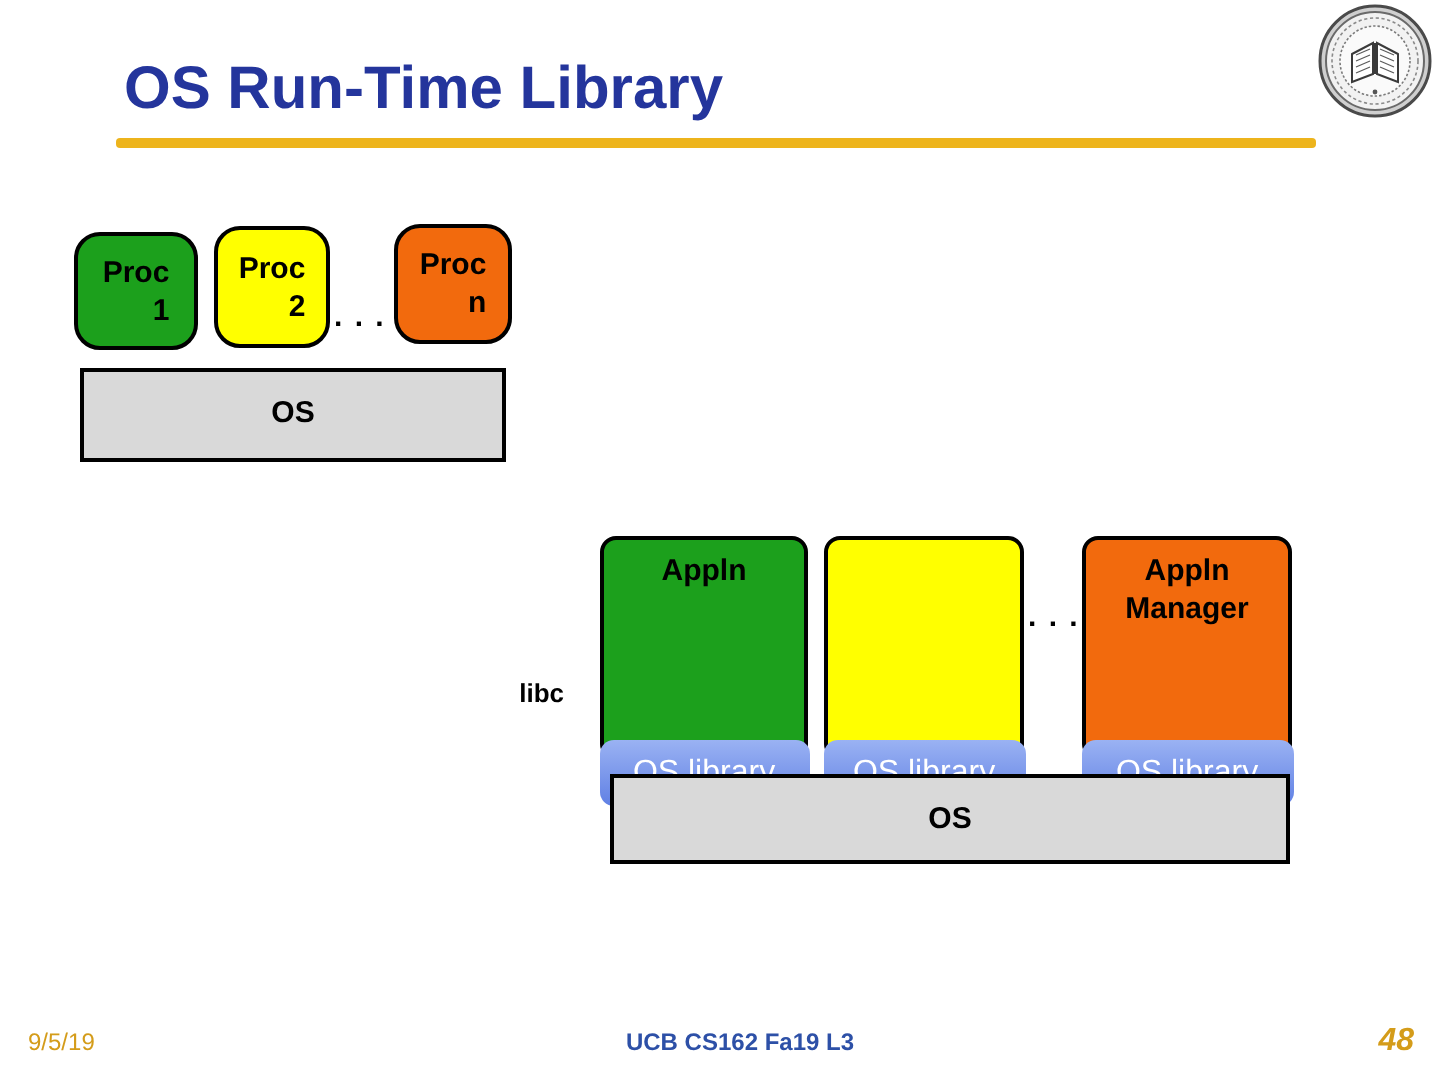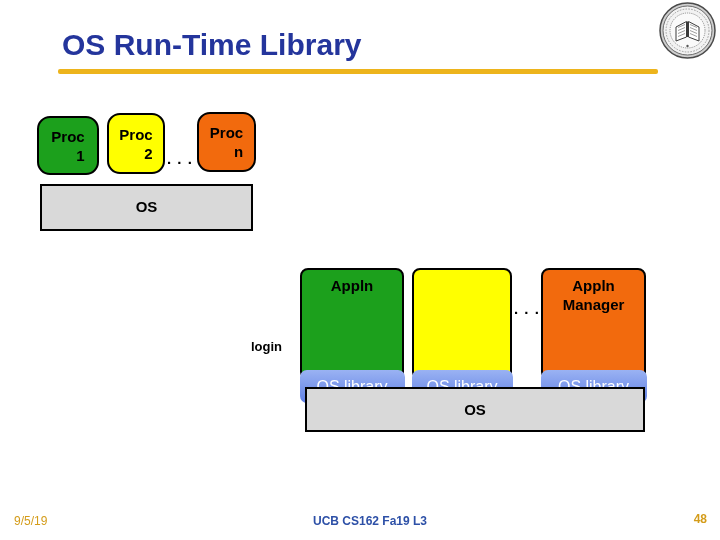--- a/index.html
+++ b/index.html
@@ -56,21 +56,21 @@
   .footer-date {
     position:absolute; left:14px; top:514px;
     font-size:12px; font-weight:normal; color:var(--footer_gold);
   }
   .footer-course {
     position:absolute; left:0; right:0; top:514px; text-align:center;
     font-size:12px; font-weight:bold; color:var(--footer_blue);margin-left:20px;
   }
   .footer-page {
     position:absolute; right:13px; top:512px;
-    font-size:12px; font-weight:bold; color:var(--footer_gold);
+    font-size:16px; font-weight:bold; color:var(--footer_gold);font-style:italic;
   }
 </style>
 </head>
 <body>
 
 <div class="slide">
 
   <div class="title">OS Run-Time Library</div>
   <div class="title-rule"></div>
 
@@ -116,21 +116,21 @@
   </div>
 
   <div class="dots" style="left:514px; top:300px;">. . .</div>
 
   <div class="app-col" style="left:541px; width:105px; background:var(--orange);">
     <div class="col-label">Appln
 Manager</div>
     <div class="lib-band">OS library</div>
   </div>
 
-  <div class="libc-label">login</div>
+  <div class="libc-label">libc</div>
 
   <div class="os-box" style="left:305px; top:387px; width:340px; height:45px;">OS</div>
 
   <div class="footer-date">9/5/19</div>
   <div class="footer-course">UCB CS162 Fa19 L3</div>
   <div class="footer-page">48</div>
 
 </div>
 
 </body></html>

